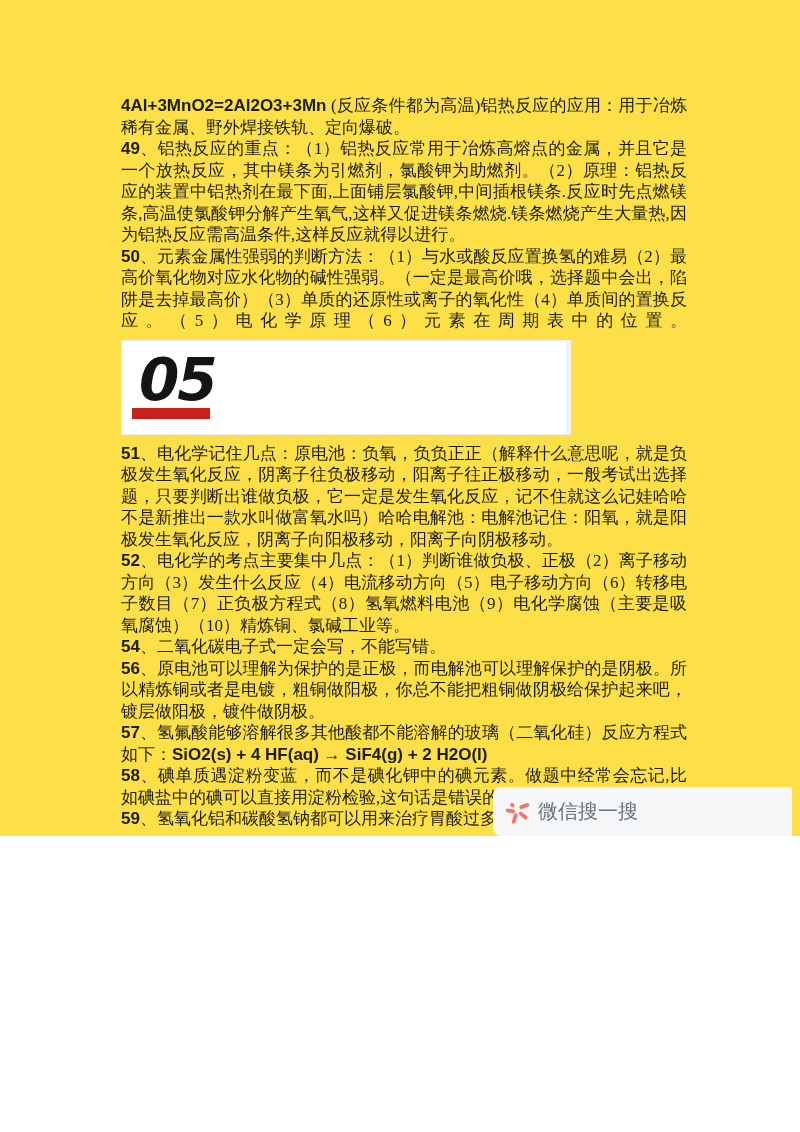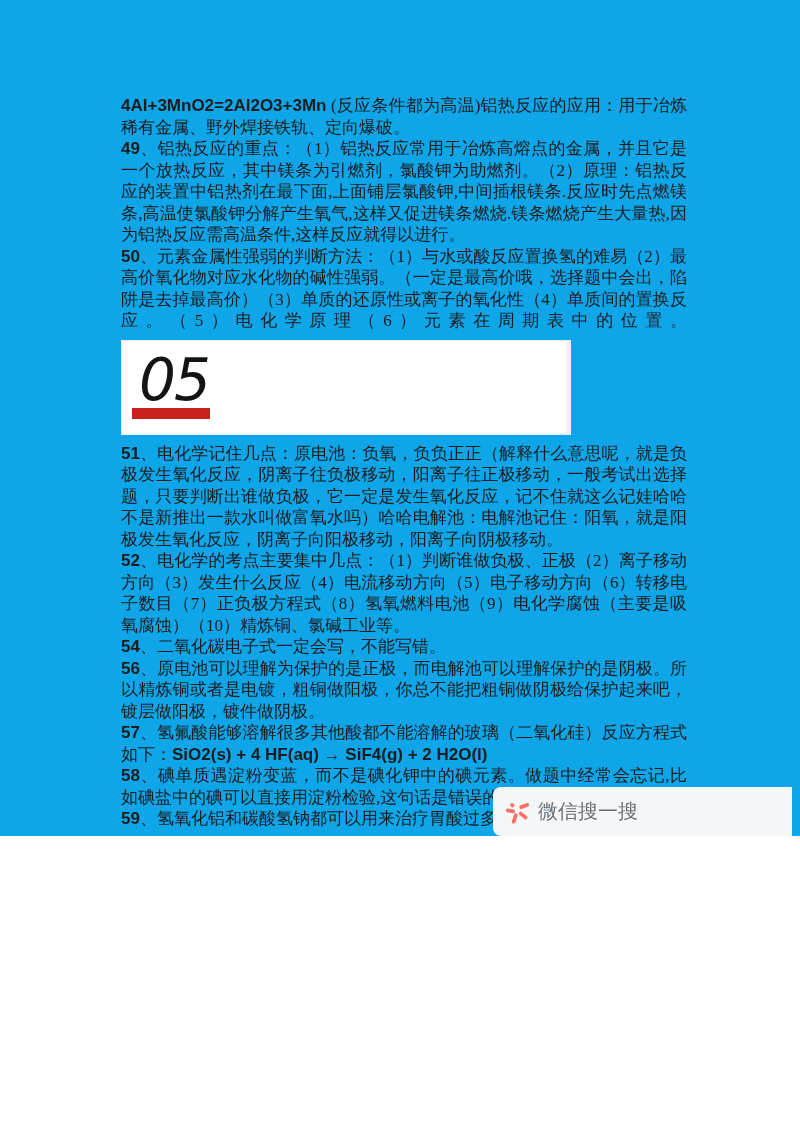--- a/index.html
+++ b/index.html
@@ -1,21 +1,21 @@
 <!DOCTYPE html>
 <html><head>
 <meta charset="utf-8">
 <style>
   html, body { margin: 0; padding: 0; }
   body { font-family: "Liberation Serif", "DejaVu Serif", serif; }
   .page {
     position: relative;
     width: 800px;
     height: 836px;
-    background: #0ea5e9;
+    background: #fde047;
     overflow: hidden;
   }
   .doc {
     position: absolute;
     left: 121px;
     top: 95px;
     width: 566px;
     color: #1c1c1c;
     font-size: 17px;
     line-height: 21.5px;
@@ -34,21 +34,21 @@
     width: 450px;
     height: 95px;
     margin: 8px 0;
     background: #ffffff;
     border: 1px solid #ededed;
     border-right: 5px solid #f1f1f1;
     padding: 15px 0 0 10px;
   }
   .sec-num {
     font-family: "DejaVu Sans", sans-serif;
-    font-weight: 400;
+    font-weight: 700;
     font-style: italic;
     font-size: 58px;
     line-height: 0.85;
     color: #141414;
     padding-left: 7px;
     letter-spacing: -2px;
   }
   .sec-bar {
     width: 78px;
     height: 11px;

